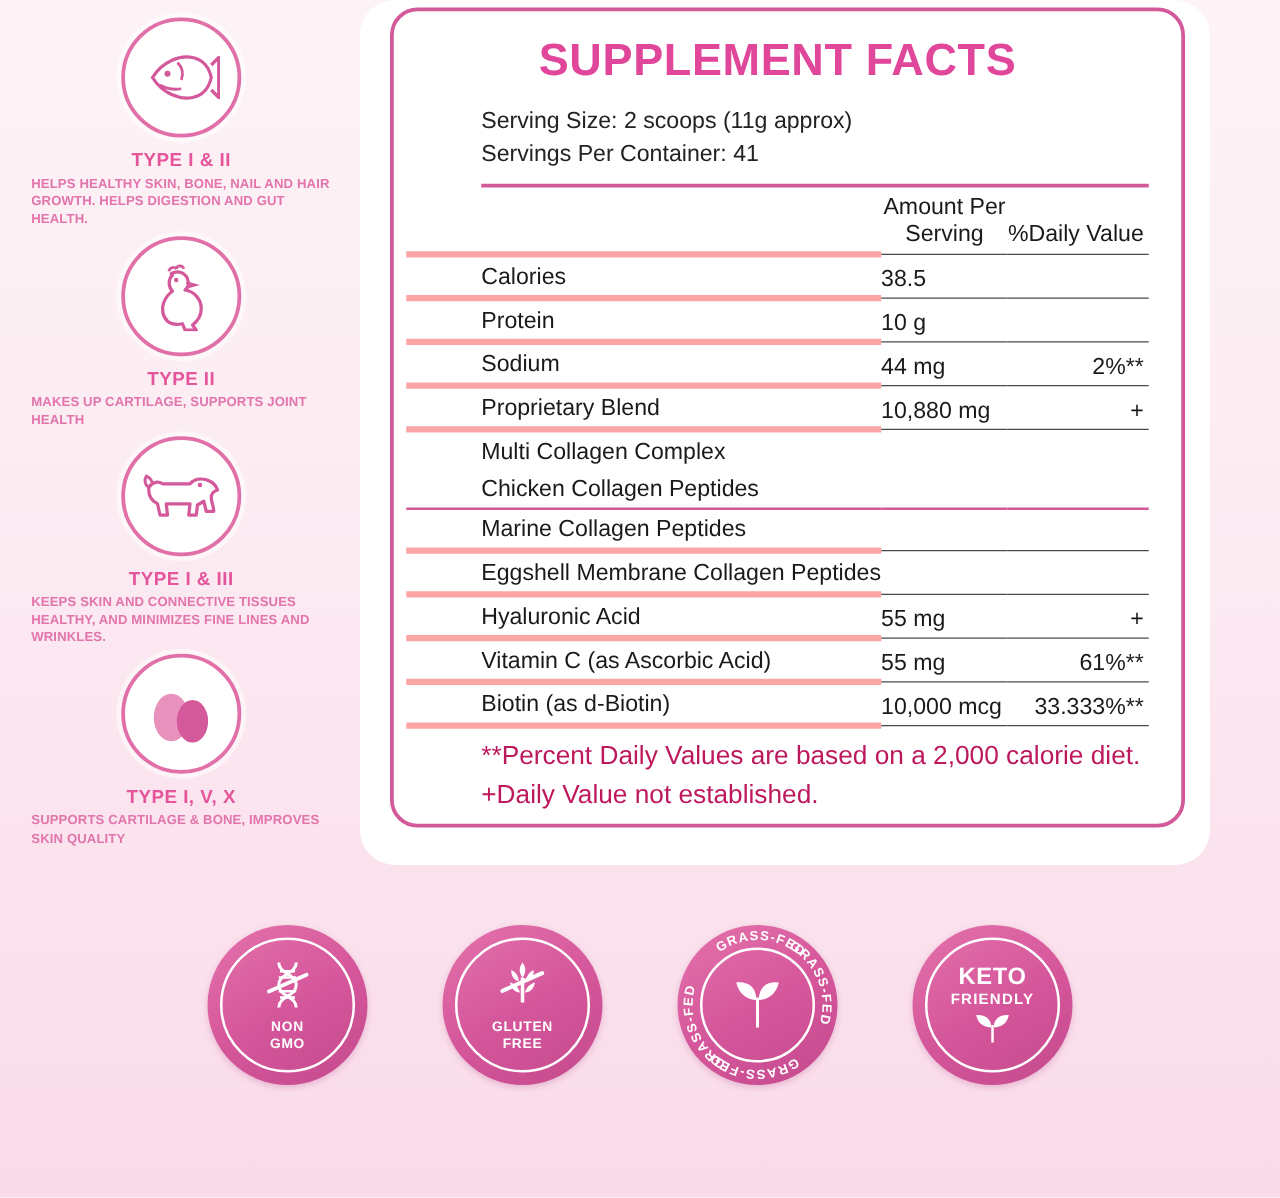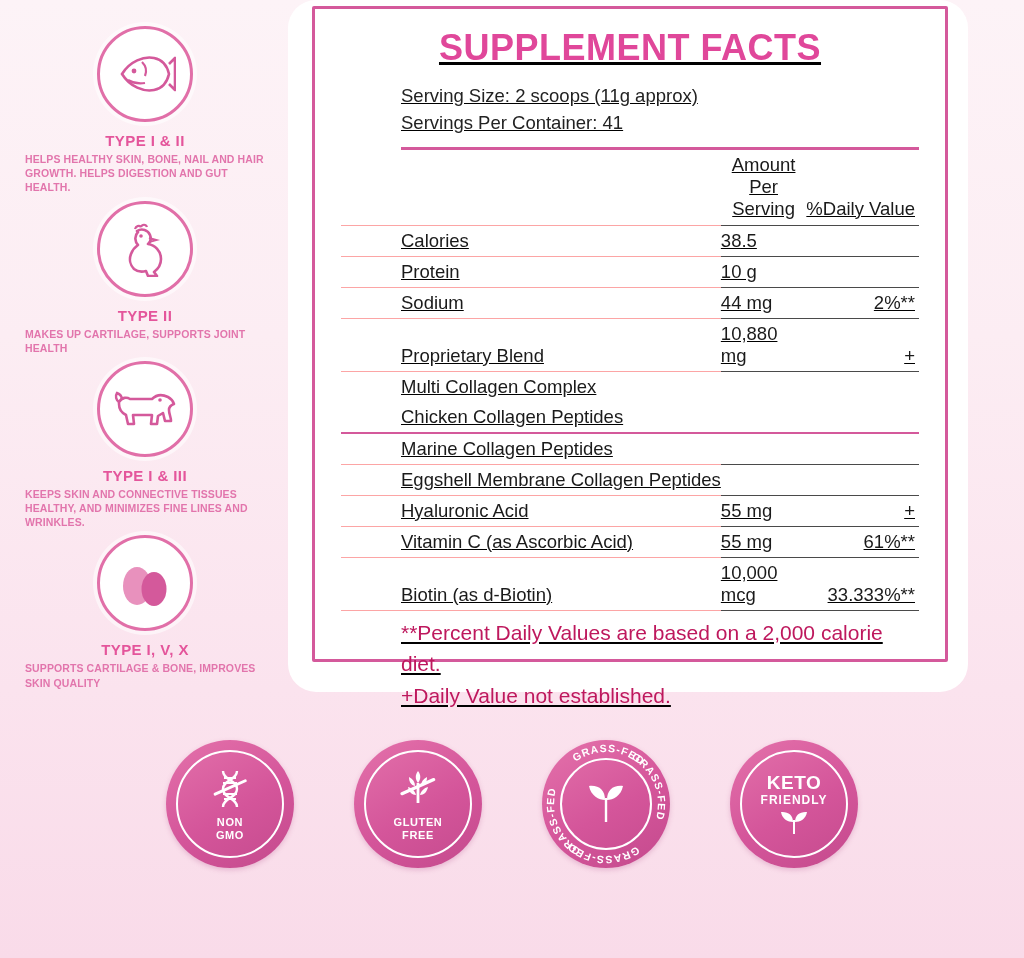--- a/index.html
+++ b/index.html
@@ -9,21 +9,21 @@
     overflow: hidden;
   }
   body {
     background: linear-gradient(180deg, #fdf3f7 0%, #fcedf3 35%, #fbe3ee 72%, #f9dbe9 100%);
     position: relative;
   }
 
   
   #left-column {
     position: absolute;
-    left: 0; top: 16px;
+    left: 0; top: 4px;
     width: 290px; height: 700px;
     display: flex;
     flex-direction: column;
     align-items: center;
     padding-top: 10px;
   }
   .type-block {
     width: 100%;
     display: flex;
     flex-direction: column;
@@ -65,24 +65,23 @@
     left: 288px; top: 0;
     width: 680px; height: 692px;
     background: #ffffff;
     border-radius: 28px;
   }
   #facts-panel {
     position: absolute;
     left: 312px; top: 6px;
     width: 636px; height: 656px;
     border: 3px solid #d4599b;
-    border-radius: 2px;
+    border-radius: 22px;
     background: #ffffff;
-    padding: 18px 26px 10px 26px;
-    text-decoration: underline;
+    padding: 18px 26px 10px 10px;
   }
   #facts-title {
     text-align: center;
     color: #e0479a;
     font-size: 36px;
     font-weight: bold;
     letter-spacing: 0.5px;
     margin-bottom: 14px;
   }
   .serving-line {
@@ -102,21 +101,21 @@
   }
   table#facts-table td { padding: 4px 0 4px 0; vertical-align: bottom; }
   table#facts-table tr.hdr td {
     font-size: 18.5px;
     padding-bottom: 5px;
   }
   .c-name   { padding-left: 60px !important; width: 292px; white-space: nowrap; }
   .c-amount { width: 168px; text-align: left; }
   .c-dv     { text-align: right; padding-right: 4px !important; white-space: nowrap; }
   .row-line td { border-bottom: 1px solid #4a4a4a; }
-  .row-line td.c-name { border-bottom: 1px solid #fca5a5; }
+  .row-line td.c-name { border-bottom: 5px solid #fca5a5; }
   .row-noline td { border-bottom: none; }
   .hdr td.c-amount { text-align: center; }
   .hdr td.c-dv { text-align: right; }
   .sep-med td { border-bottom: 2px solid #d4599b !important; }
   .footnote {
     font-size: 21px;
     color: #be185d;
     padding-left: 60px;
     line-height: 1.5;
   }

